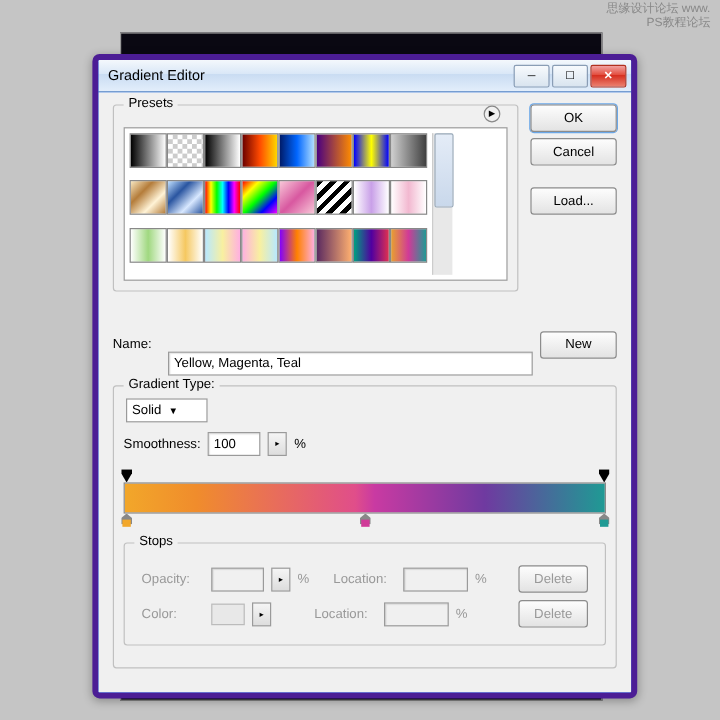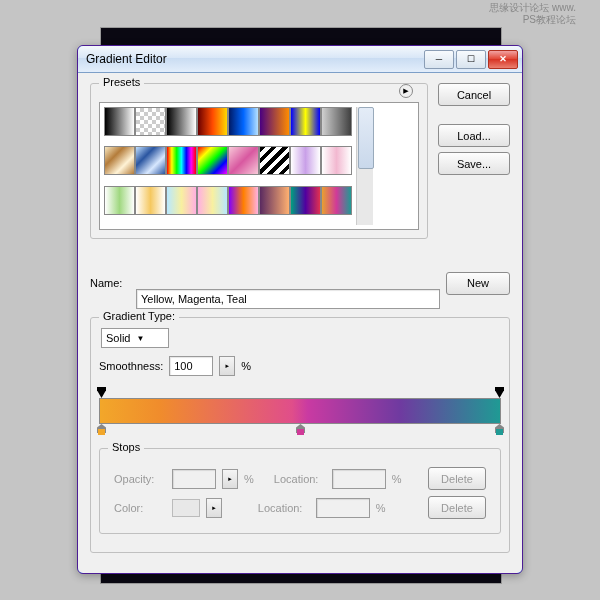--- a/index.html
+++ b/index.html
@@ -1,18 +1,18 @@
 <!DOCTYPE html>
 <html><head>
 <meta charset="utf-8">
 <style>
 body{margin:0;background:#c5c5c5;font-family:"Segoe UI",Tahoma,sans-serif;font-size:11px;color:#000;position:relative;width:600px;height:600px;overflow:hidden}
-.watermark{position:absolute;top:2px;right:24px;color:#888;font-size:10px;text-align:right;line-height:12px}
+.watermark{position:absolute;top:2px;right:8px;color:#888;font-size:10px;text-align:right;line-height:12px}
 .bg-image{position:absolute;top:27px;left:100px;width:400px;height:555px;background:#0a0812;border:1px solid #999}
-.dialog{position:absolute;top:45px;left:77px;width:444px;background:#3b82f6;border:1px solid #4c1d95;border-radius:6px;box-shadow:0 2px 8px rgba(0,0,0,.3);overflow:hidden}
+.dialog{position:absolute;top:45px;left:77px;width:444px;background:#3b82f6;border:5px solid #4c1d95;border-radius:6px;box-shadow:0 2px 8px rgba(0,0,0,.3);overflow:hidden}
 .titlebar{height:26px;background:linear-gradient(#f4f8fc,#d9e7f7 45%,#c9dcf2 46%,#e3eefb);display:flex;align-items:center;padding:0 4px 0 8px;border-bottom:1px solid #7d9fc8}
 .title{flex:1;font-size:12px}
 .winbtns{display:flex;gap:2px}
 .wb{width:28px;height:17px;border:1px solid #8a9db5;border-radius:2px;background:linear-gradient(#f7fafd,#d9e4ef);display:flex;align-items:center;justify-content:center;font-size:9px;font-family:Arial}
 .wb.close{background:linear-gradient(#f1a1a1,#e24a3a 45%,#d62f20 46%,#eb8070);border-color:#b03020;color:#fff;font-weight:bold}
 .body{padding:10px 12px;background:#f0f0f0}
 .fieldset{border:1px solid #c0c0c0;border-radius:3px;padding:8px;margin:0 0 10px 0;background:#f0f0f0;position:relative}
 .legend{position:absolute;top:-8px;left:8px;background:#f0f0f0;padding:0 4px;font-size:11px}
 .top{display:flex;gap:10px}
 .presets-wrap{flex:1}
@@ -102,24 +102,24 @@
                 <div class="sw" style="background: linear-gradient(90deg, rgb(0, 160, 128), rgb(80, 0, 160), rgb(224, 48, 80));"></div>
                 <div class="sw" style="background: linear-gradient(90deg, rgb(232, 160, 48), rgb(208, 58, 152), rgb(31, 154, 148));"></div>
               </div>
             <div class="scrollbar">
                 <div class="thumb"></div>
               </div>
           </div>
         </div>
       </div>
       <div class="btncol">
+        <div class="btn pri">OK</div>
         <div class="btn">Cancel</div>
         <div style="height:8px"></div>
         <div class="btn">Load...</div>
-        <div class="btn">Save...</div>
       </div>
     </div>
 
     <div class="row">
       <span class="lbl" style="width:40px">Name:</span>
       <input class="input" style="flex: 1 1 0%; margin-top: 32px;" value="Yellow, Magenta, Teal">
       <div class="btn" style="width:62px">New</div>
     </div>
 
     <div class="fieldset" style="padding-top:12px">

